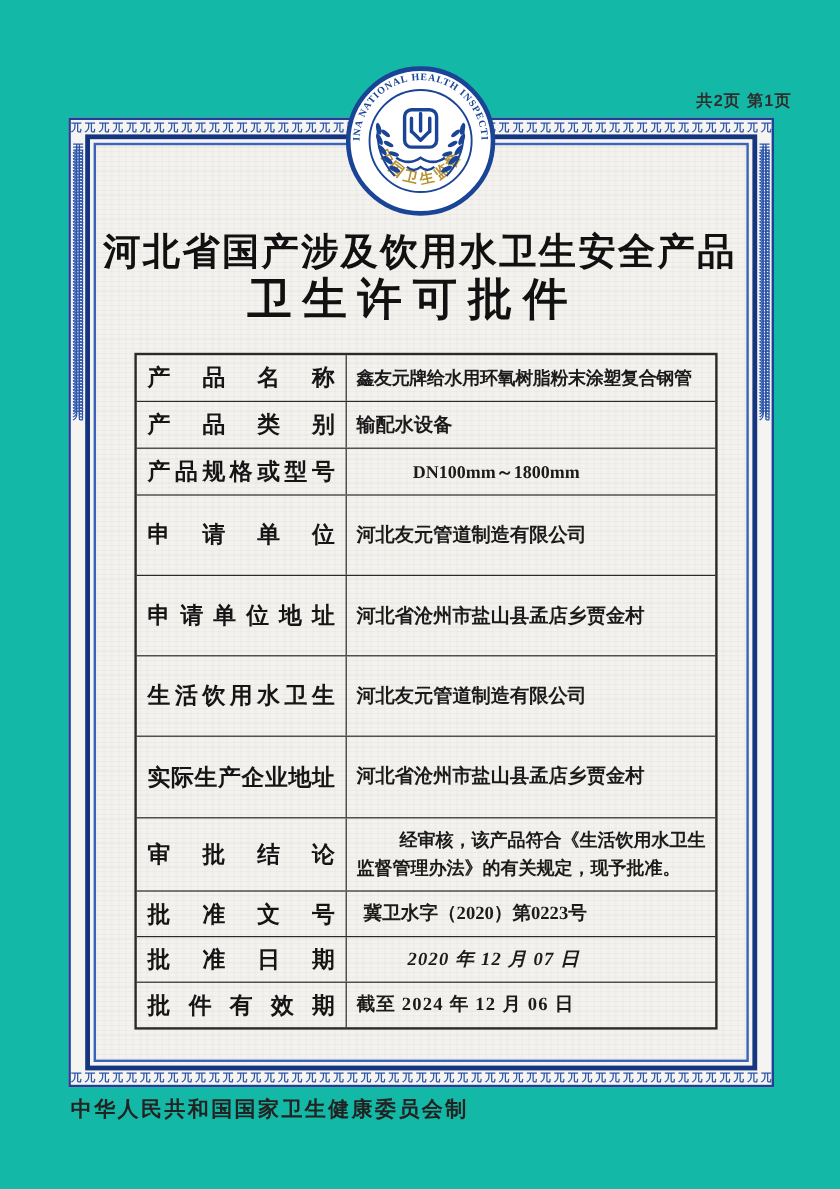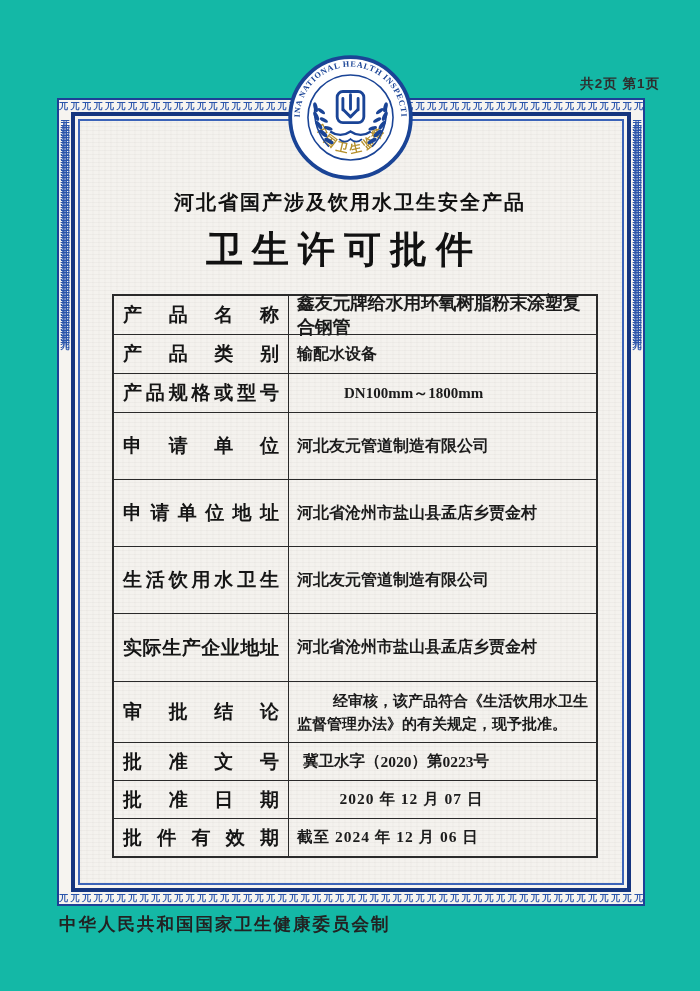--- a/index.html
+++ b/index.html
@@ -42,21 +42,21 @@
       repeating-linear-gradient(0deg, rgba(70,65,60,0.035) 0 1px, transparent 1px 4px),
       repeating-linear-gradient(90deg, rgba(110,100,90,0.025) 0 2px, transparent 2px 6px);
   }
   
   .logo {
     position:absolute; left:287px; top:54px; width:127px; height:127px; z-index:6;
   }
   
   .title1 {
     position:absolute; top:189px; left:60px; right:60px; z-index:3;
-    text-align:center; font-weight:bold; font-size:20px; color:#111;
+    text-align:center; font-weight:bold; font-size:31px; color:#111;
     letter-spacing:2px;
   }
   .title2 {
     position:absolute; top:225px; left:60px; right:72px; z-index:3;
     text-align:center; font-weight:bold; font-size:37px; color:#111;
     letter-spacing:9px;
   }
   
   .cert-table {
     position:absolute; left:112px; top:294px; width:486px; z-index:3;
@@ -72,27 +72,27 @@
   .cell-label span {
     display:inline-block; width:100%;
     text-align:justify; text-align-last:justify;
     font-family:Liberation Serif, serif;
     font-weight:bold; font-size:19px; color:#151515;
   }
   .cell-value {
     flex:1; display:flex; align-items:center; padding:0 8px;
     font-size:16px; font-weight:700; color:#1b1b1b;
   }
-  .v-tight   { font-size:18px; letter-spacing:-0.3px; }
+  .v-tight   { font-size:15px; letter-spacing:-0.3px; }
   .v-spec    { font-size:15px;margin-left:47px; }
   .v-concl   { display:block; padding-top:8px; font-size:15px; line-height:1.55; }
   .v-concl .ln1 { display:block; text-indent:2.4em; }
   .v-concl .ln2 { display:block; }
   .v-docno   { justify-content:flex-start; padding:0 10px 0 14px; font-size:15.5px; }
-  .v-date    { justify-content:center; padding-right:70px; font-size:15.5px; letter-spacing:1px; }
+  .v-date    { justify-content:center; padding-right:70px; font-size:15.5px; letter-spacing:1px;font-style:italic; }
   .v-expiry  { font-size:15.5px; letter-spacing:1px; }
   
   .footer {
     position:absolute; left:59px; top:912px;
     font-weight:bold; font-size:17.5px; color:#222; letter-spacing:2px;
   }
 </style>
 </head>
 <body>
 

